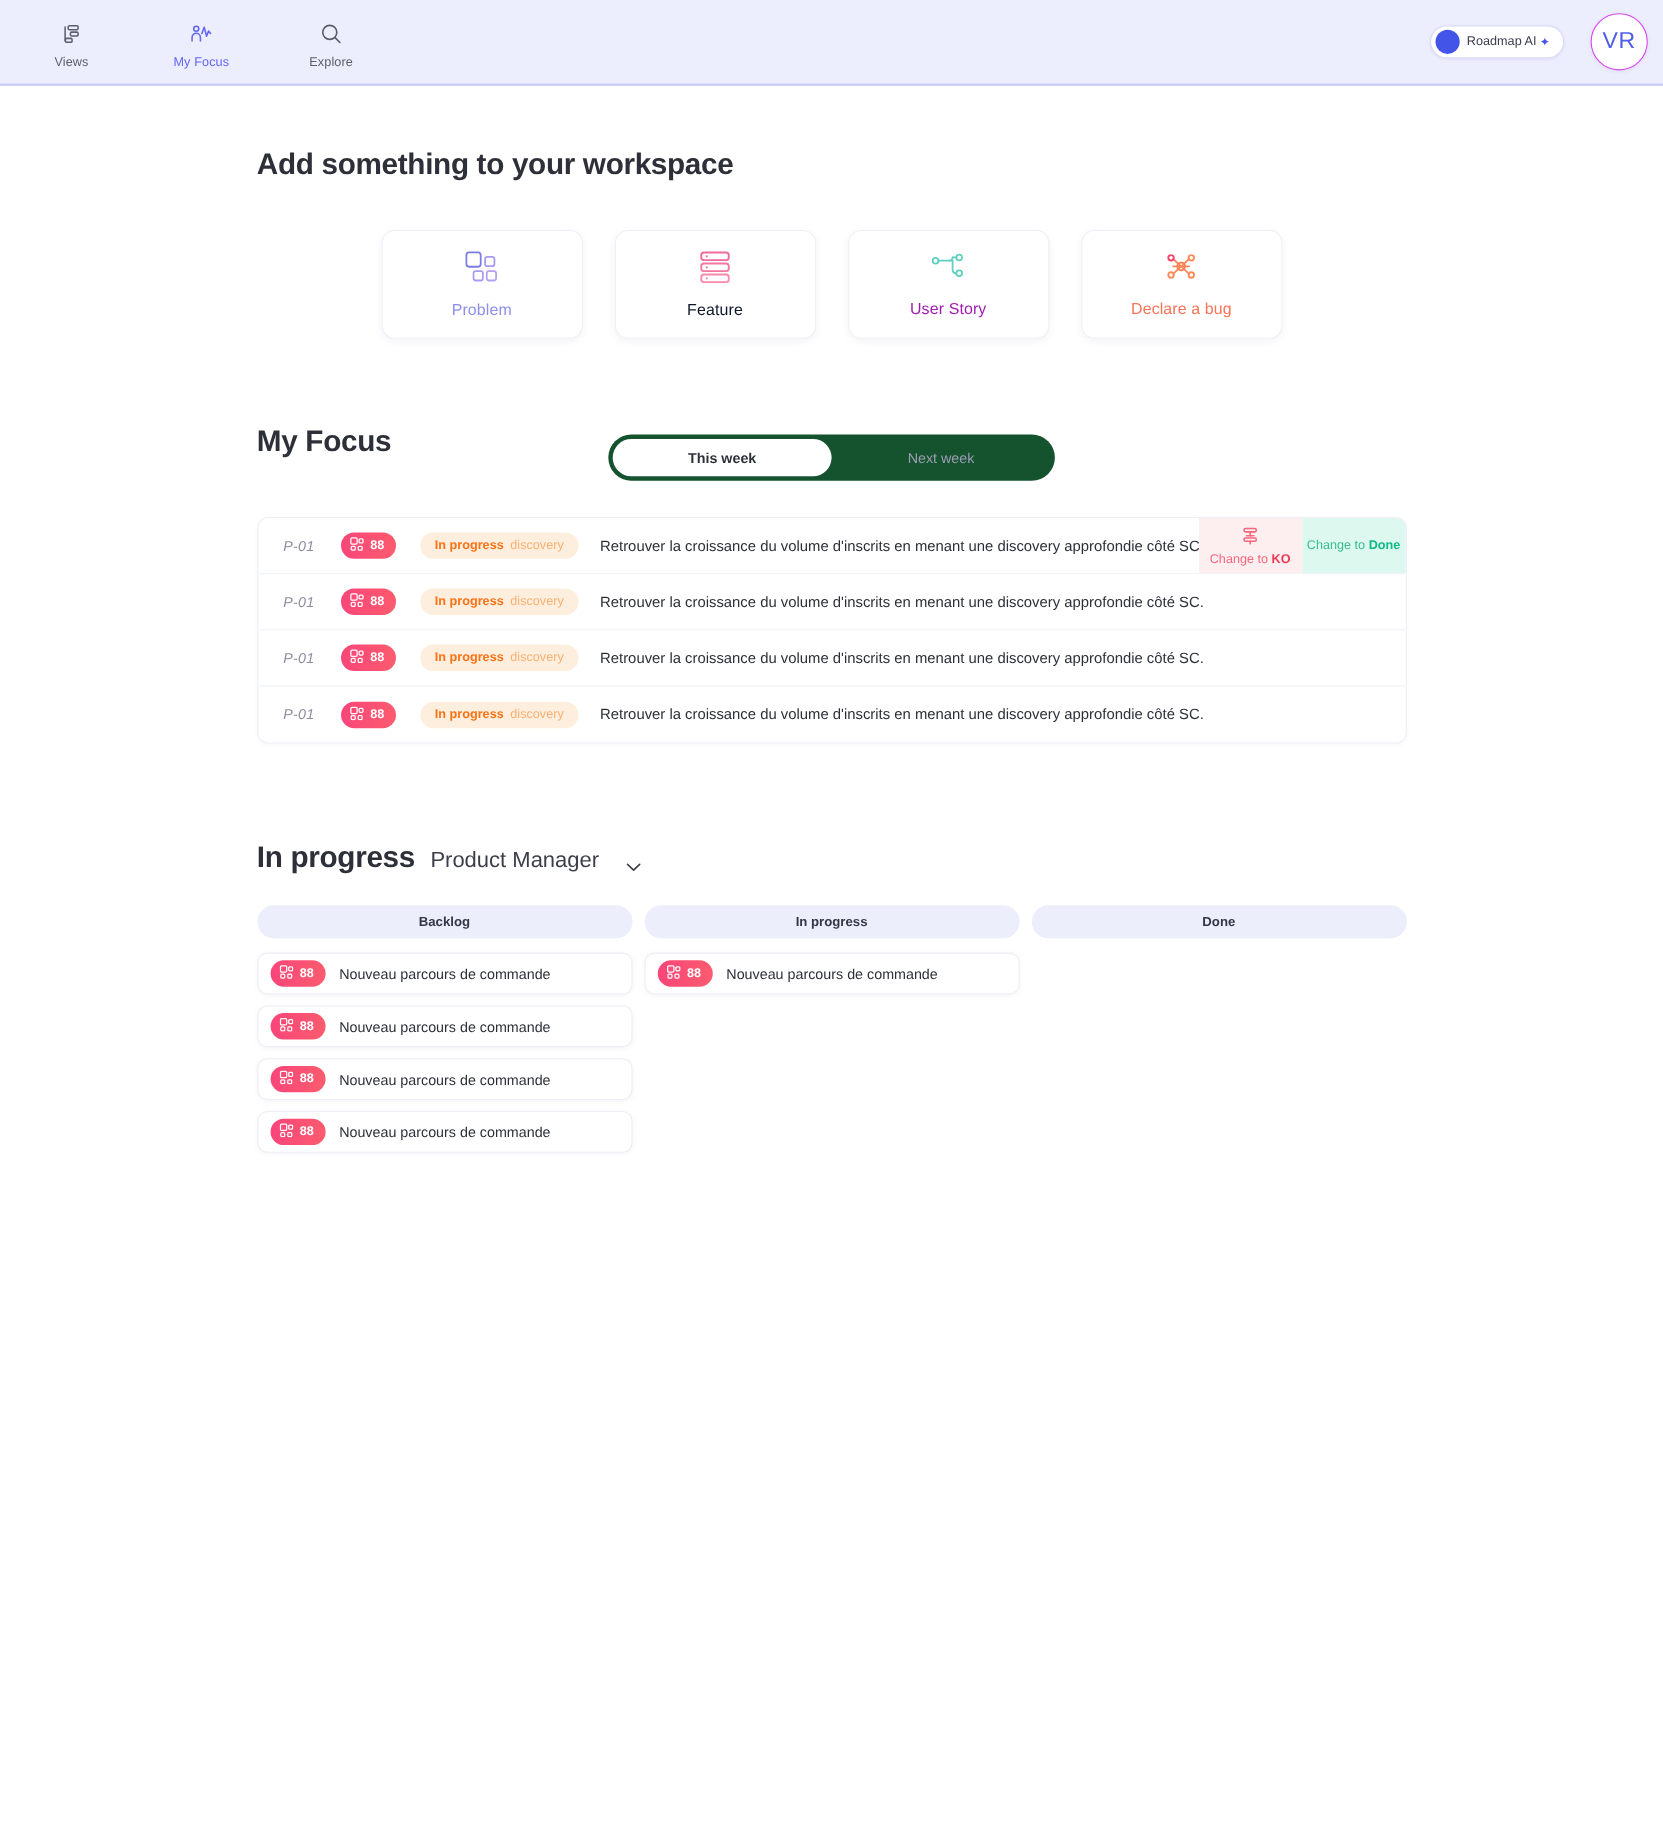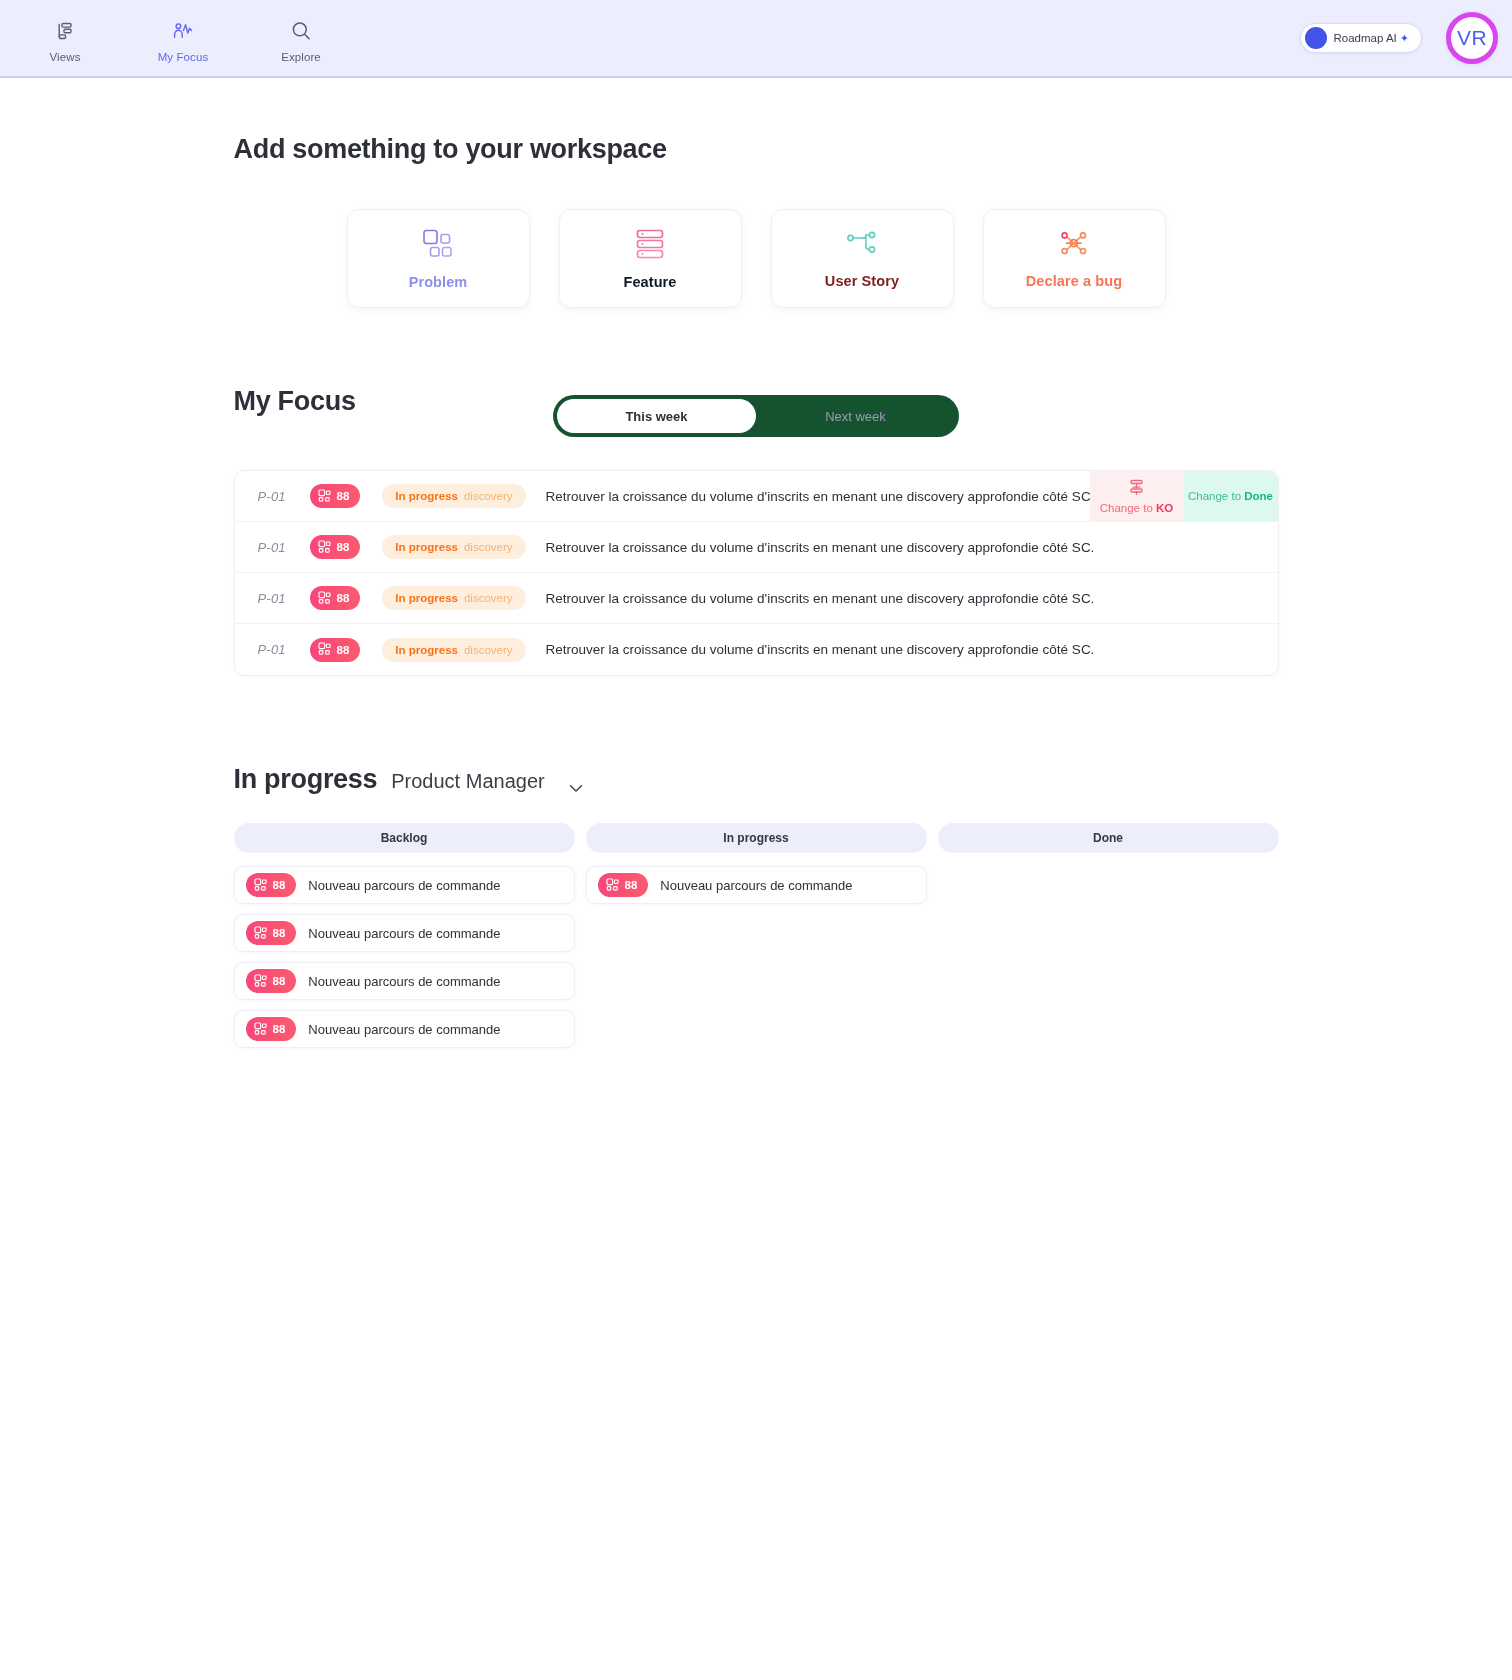--- a/index.html
+++ b/index.html
@@ -76,21 +76,21 @@
     display: flex;
     align-items: center;
     gap: 3px;
     white-space: nowrap;
   }
   .ai-spark { color: #4354e8; font-size: 11px; }
   .avatar {
     width: 52px; height: 52px;
     border-radius: 50%;
     background: #ffffff;
-    border: 5px solid #d946ef;
+    border: 1px solid #d946ef;
     display: flex; align-items: center; justify-content: center;
     font-size: 21px;
     color: #4f5fe5;
     letter-spacing: .5px;
     box-shadow: 0 1px 4px rgba(90,90,160,.10);
     cursor: pointer;
   }
 
   
   .page {
@@ -123,26 +123,25 @@
     background: #ffffff;
     border: 1px solid #eef0f6;
     border-radius: 12px;
     box-shadow: 0 2px 7px rgba(110,115,150,.07);
     display: flex;
     flex-direction: column;
     align-items: center;
     justify-content: center;
     gap: 10px;
     cursor: pointer;
-    font-weight: bold;
   }
   .add-card .lbl { font-size: 14.5px; letter-spacing: .1px; }
   .c-problem .lbl { color: #8e8fe8; }
   .c-feature .lbl { color: #0f172a; }
-  .c-story   .lbl { color: #7f1d1d; }
+  .c-story   .lbl { color: #a21caf; }
   .c-bug     .lbl { color: #f97356; }
 
   
   .myfocus-head {
     margin-top: 78px;
     position: relative;
     height: 60px;
   }
   .myfocus-head h1 { position: absolute; left: 0; top: 0; }
   .week-toggle {

